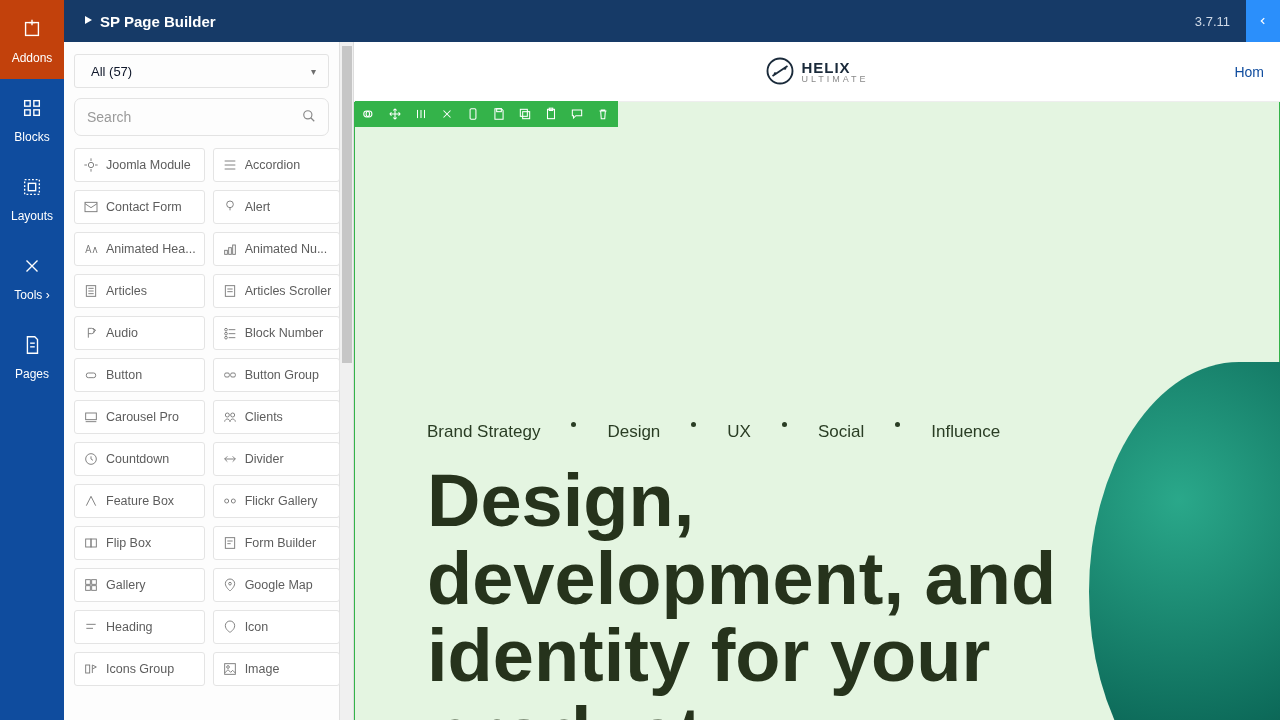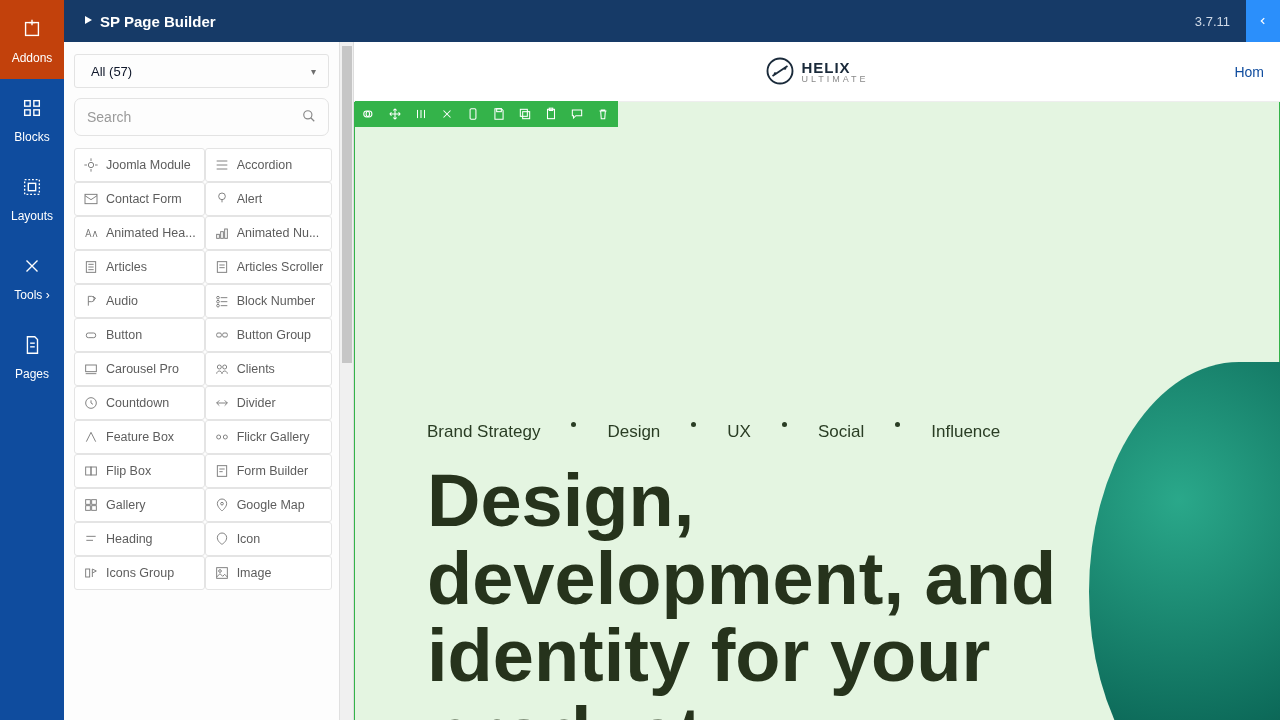--- a/index.html
+++ b/index.html
@@ -24,21 +24,21 @@
 .workspace { flex: 1; display: flex; }
 .addons-panel { width: 276px; background: #fdfdfd; border-right: 1px solid #e0e0e0; padding: 12px 10px 0; display: flex; flex-direction: column; }
 .scroll-track { width: 14px; background: #f0f0f0; position: relative; border-right: 1px solid #ddd; }
 .scroll-thumb { width: 10px; margin-left: 2px; background: #c6c6c6; border-radius: 0; height: 44%; position: absolute; top: 4px; }
 
 .filter-select { height: 34px; border: 1px solid #e3e3e3; border-radius: 3px; display: flex; align-items: center; padding: 0 16px; font-size: 13px; color: #0f172a; margin-bottom: 10px; position: relative; }
 .filter-select::after { content: '▾'; position: absolute; right: 12px; color: #6e6e6e; font-size: 10px; }
 .search-wrap { height: 38px; border: 1px solid #e3e3e3; border-radius: 7px; display: flex; align-items: center; padding: 0 12px; font-size: 14px; color: #9a9a9a; margin-bottom: 12px; }
 .search-wrap span:first-child { flex: 1; }
 
-.addon-grid { display: grid; grid-template-columns: 1fr 1fr; gap: 0; }
+.addon-grid { display: grid; grid-template-columns: 1fr 1fr; gap: 8px; }
 .addon-item { height: 34px; border: 1px solid #e4e4e4; border-radius: 3px; display: flex; align-items: center; padding: 0 8px; font-size: 12.5px; color: #5d5d5d; background: #fff; cursor: grab; }
 .addon-item .ai { width: 16px; height: 16px; margin-right: 7px; flex-shrink: 0; display: inline-flex; }
 .addon-item .ai svg { width: 16px; height: 16px; stroke: #7a7a7a; fill: none; stroke-width: 1.4; }
 .addon-item .label { overflow: hidden; text-overflow: ellipsis; white-space: nowrap; }
 
 
 .canvas { flex: 1; background: #fff; position: relative; overflow: hidden; }
 .canvas-header { height: 60px; display: flex; align-items: center; justify-content: center; border-bottom: 1px solid #eee; position: relative; }
 .logo { display: flex; align-items: center; gap: 6px; color: #1a2a3a; font-weight: 700; font-size: 15px; letter-spacing: 1px; line-height: 1; }
 .logo-sub { font-weight: 400; font-size: 9px; letter-spacing: 3px; color: #8a8a8a; display: block; }

